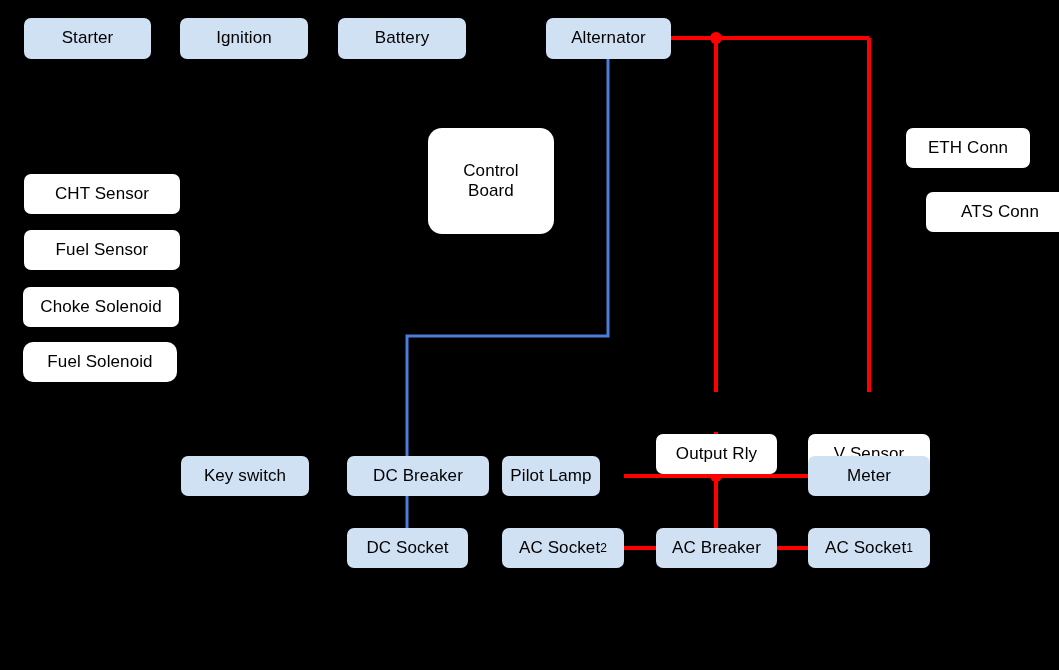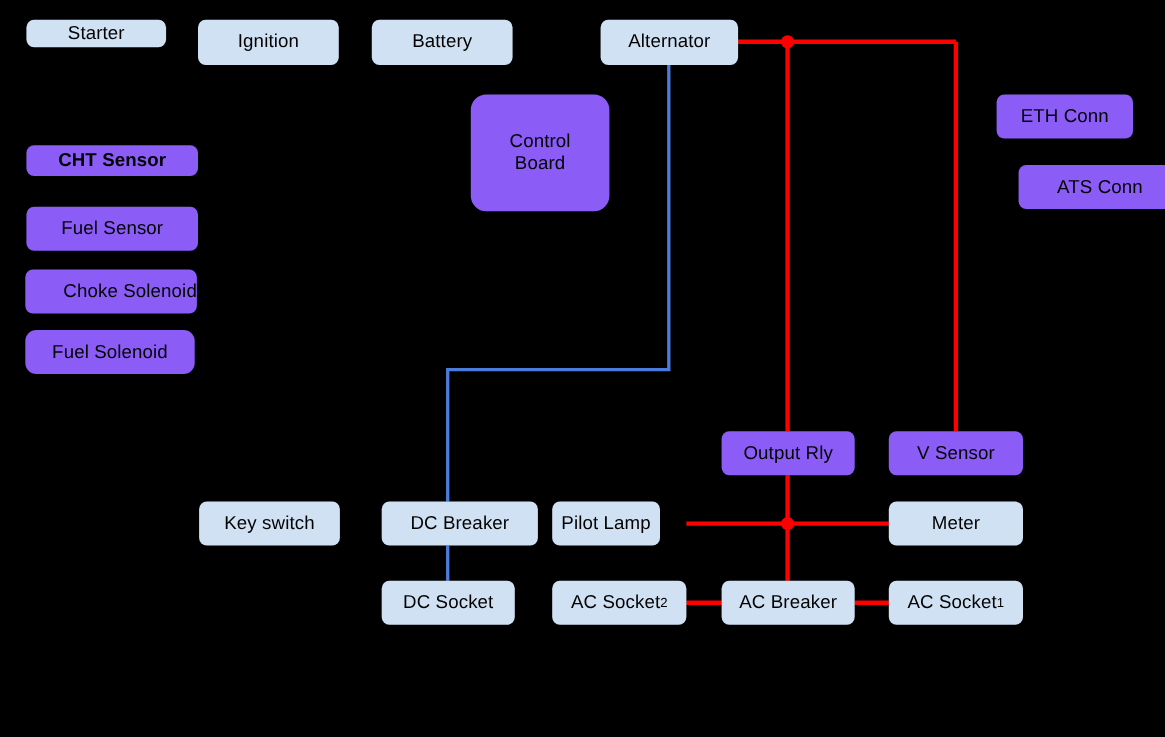--- a/index.html
+++ b/index.html
@@ -37,21 +37,22 @@
     line-height: 1.18;
     color: #000000;
     letter-spacing: 0.1px;
     white-space: pre-line;
     z-index: 5;
   }
   .node.blue {
     background: #d0e1f4;
   }
   .node.yellow {
-    background: #8b5cf6;
+    background: #ffffff;
+    margin-top: 42px;
   }
   .node.big-radius {
     border-radius: 14px;
   }
   .node .sub {
     font-size: 12px;
     vertical-align: sub;
     line-height: 1;
   }
 </style>
@@ -72,31 +73,31 @@
         <polyline points="608,59 608,336 407,336 407,456" fill="none" stroke="#4a7ddb" stroke-width="3" stroke-linecap="butt" stroke-linejoin="miter"></polyline>
         <polyline points="407,496 407,528" fill="none" stroke="#4a7ddb" stroke-width="3" stroke-linecap="butt" stroke-linejoin="miter"></polyline>
       </g>
     <g id="junctions-group">
         <circle cx="716" cy="38" r="6" fill="#ff0000"></circle>
         <circle cx="716" cy="476" r="6" fill="#ff0000"></circle>
       </g>
   </svg>
 
   <div id="nodes-group">
-      <div class="node blue" style="left: 24px; top: 18px; width: 127px; height: 25px;"><span>Starter</span></div>
+      <div class="node blue" style="left: 24px; top: 18px; width: 127px; height: 41px;"><span>Starter</span></div>
       <div class="node blue" style="left: 180px; top: 18px; width: 128px; height: 41px;"><span>Ignition</span></div>
       <div class="node blue" style="left: 338px; top: 18px; width: 128px; height: 41px;"><span>Battery</span></div>
       <div class="node blue" style="left: 546px; top: 18px; width: 125px; height: 41px; text-align: center;"><span>Alternator</span></div>
       <div class="node yellow big-radius" style="left: 428px; top: 86px; width: 126px; height: 106px;"><span>Control
 Board</span></div>
       <div class="node yellow" style="left: 906px; top: 86px; width: 124px; height: 40px;"><span>ETH Conn</span></div>
       <div class="node yellow" style="left: 926px; top: 150px; width: 148px; height: 40px;"><span>ATS Conn</span></div>
-      <div class="node yellow" style="left: 24px; top: 132px; width: 156px; height: 28px; font-weight: bold;"><span>CHT Sensor</span></div>
+      <div class="node yellow" style="left: 24px; top: 132px; width: 156px; height: 40px;"><span>CHT Sensor</span></div>
       <div class="node yellow" style="left: 24px; top: 188px; width: 156px; height: 40px;"><span>Fuel Sensor</span></div>
-      <div class="node yellow" style="left: 23px; top: 245px; width: 156px; height: 40px; justify-content: flex-end;"><span>Choke Solenoid</span></div>
+      <div class="node yellow" style="left: 23px; top: 245px; width: 156px; height: 40px;"><span>Choke Solenoid</span></div>
       <div class="node yellow" style="left: 23px; top: 300px; width: 154px; height: 40px; border-radius: 10px;"><span>Fuel Solenoid</span></div>
       <div class="node yellow" style="left: 656px; top: 392px; width: 121px; height: 40px;"><span>Output Rly</span></div>
       <div class="node yellow" style="left: 808px; top: 392px; width: 122px; height: 40px;"><span>V Sensor</span></div>
       <div class="node blue" style="left: 181px; top: 456px; width: 128px; height: 40px;"><span>Key switch</span></div>
       <div class="node blue" style="left: 347px; top: 456px; width: 142px; height: 40px;"><span>DC Breaker</span></div>
       <div class="node blue" style="left: 502px; top: 456px; width: 98px; height: 40px;"><span>Pilot Lamp</span></div>
       <div class="node blue" style="left: 808px; top: 456px; width: 122px; height: 40px;"><span>Meter</span></div>
       <div class="node blue" style="left: 347px; top: 528px; width: 121px; height: 40px;"><span>DC Socket</span></div>
       <div class="node blue" style="left: 502px; top: 528px; width: 122px; height: 40px;"><span>AC Socket</span><span class="sub">2</span></div>
       <div class="node blue" style="left: 656px; top: 528px; width: 121px; height: 40px;"><span>AC Breaker</span></div>

